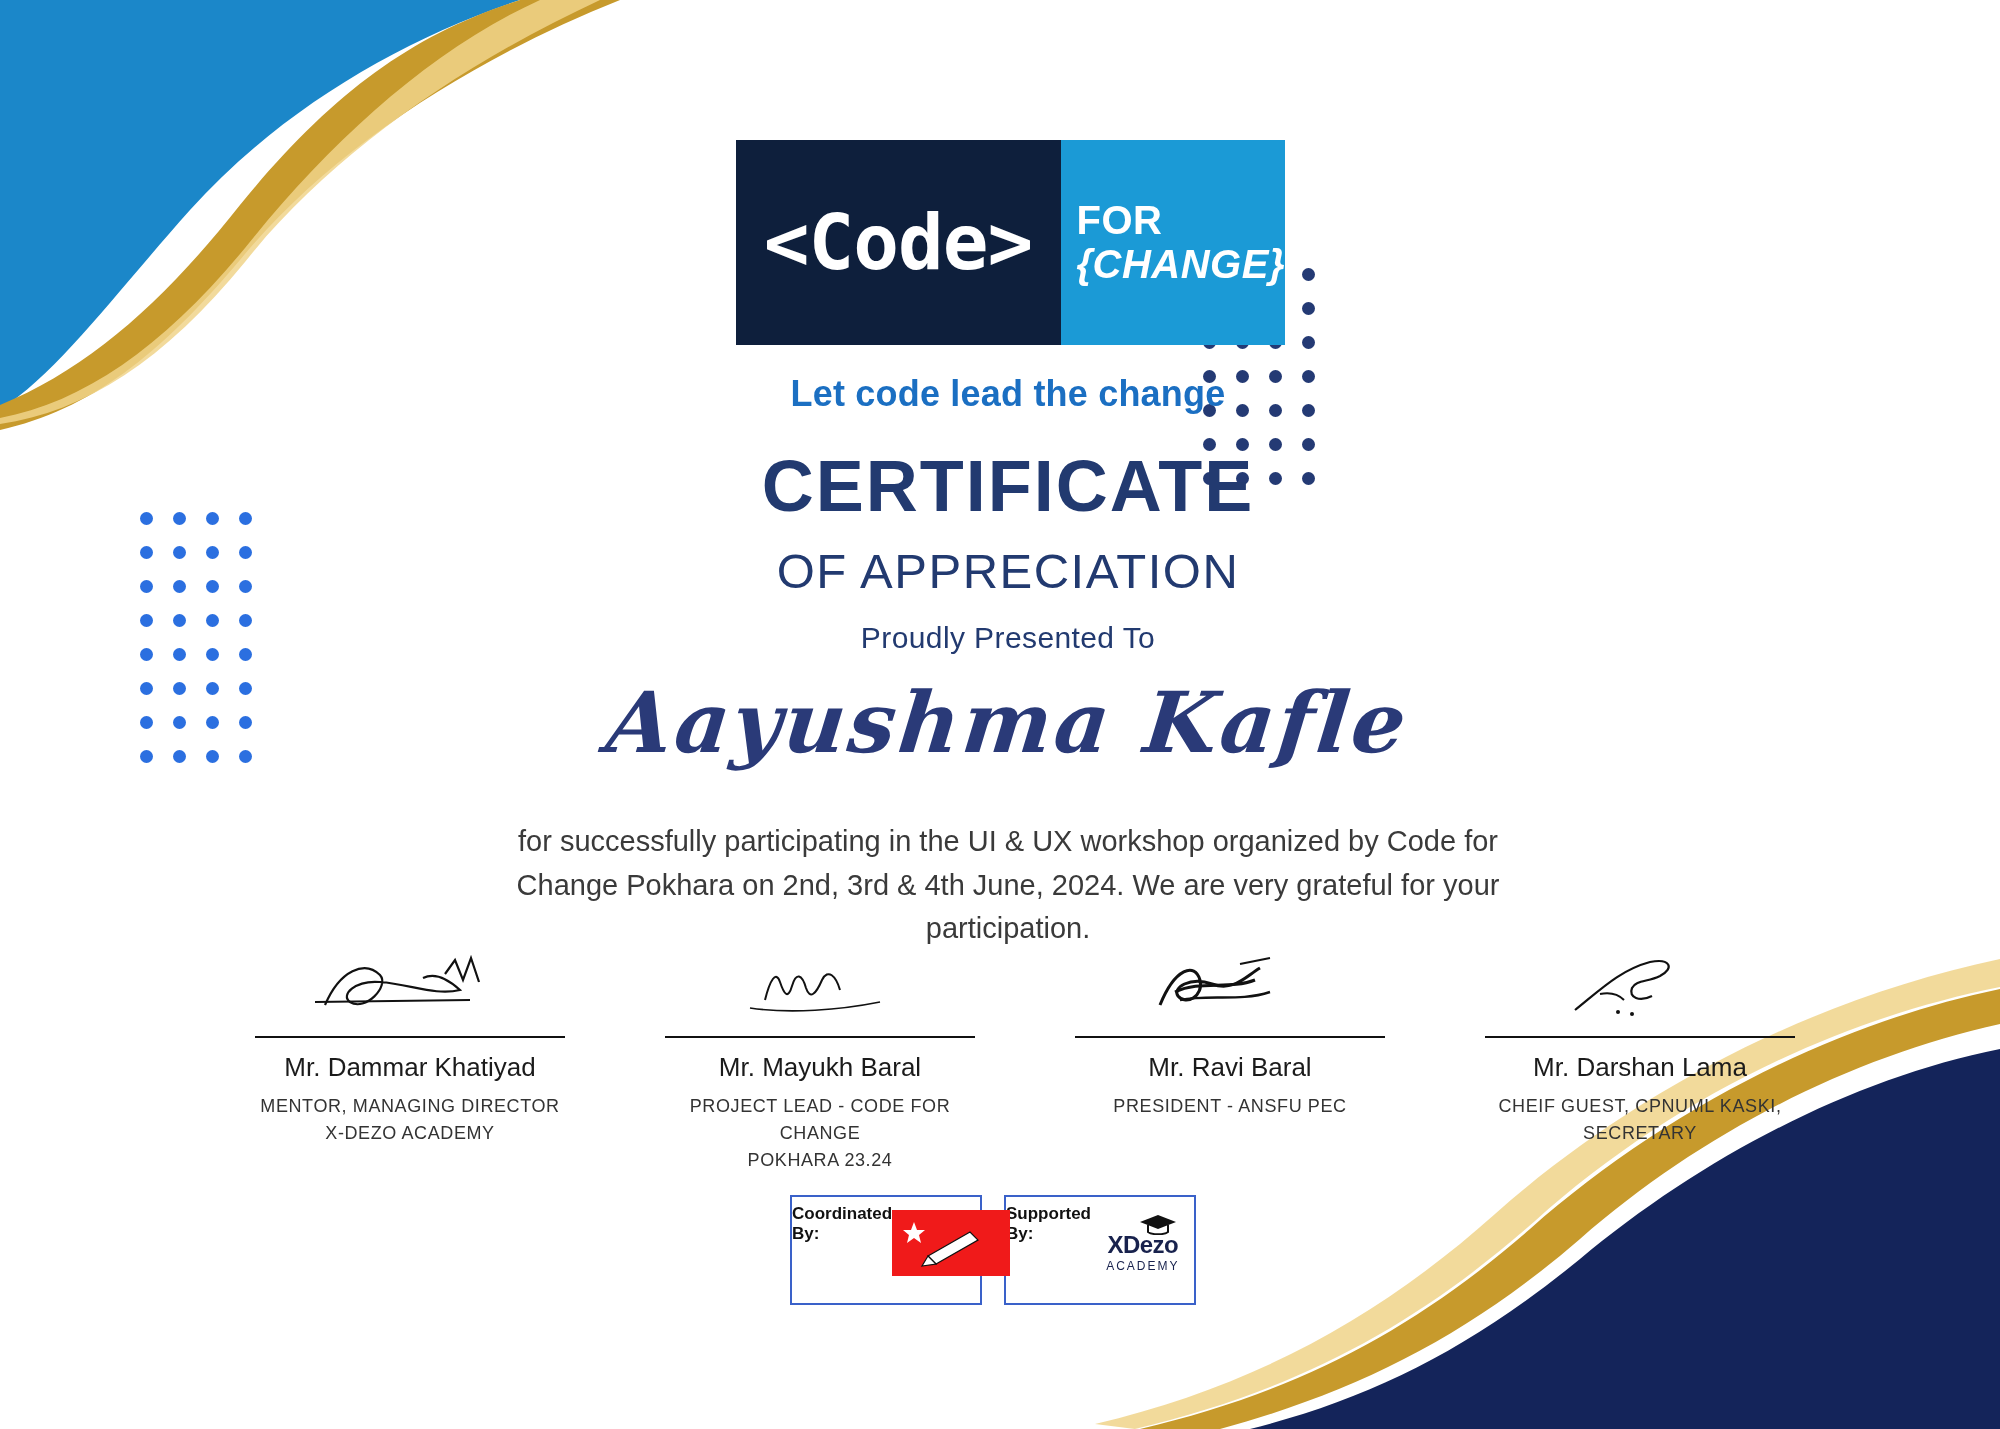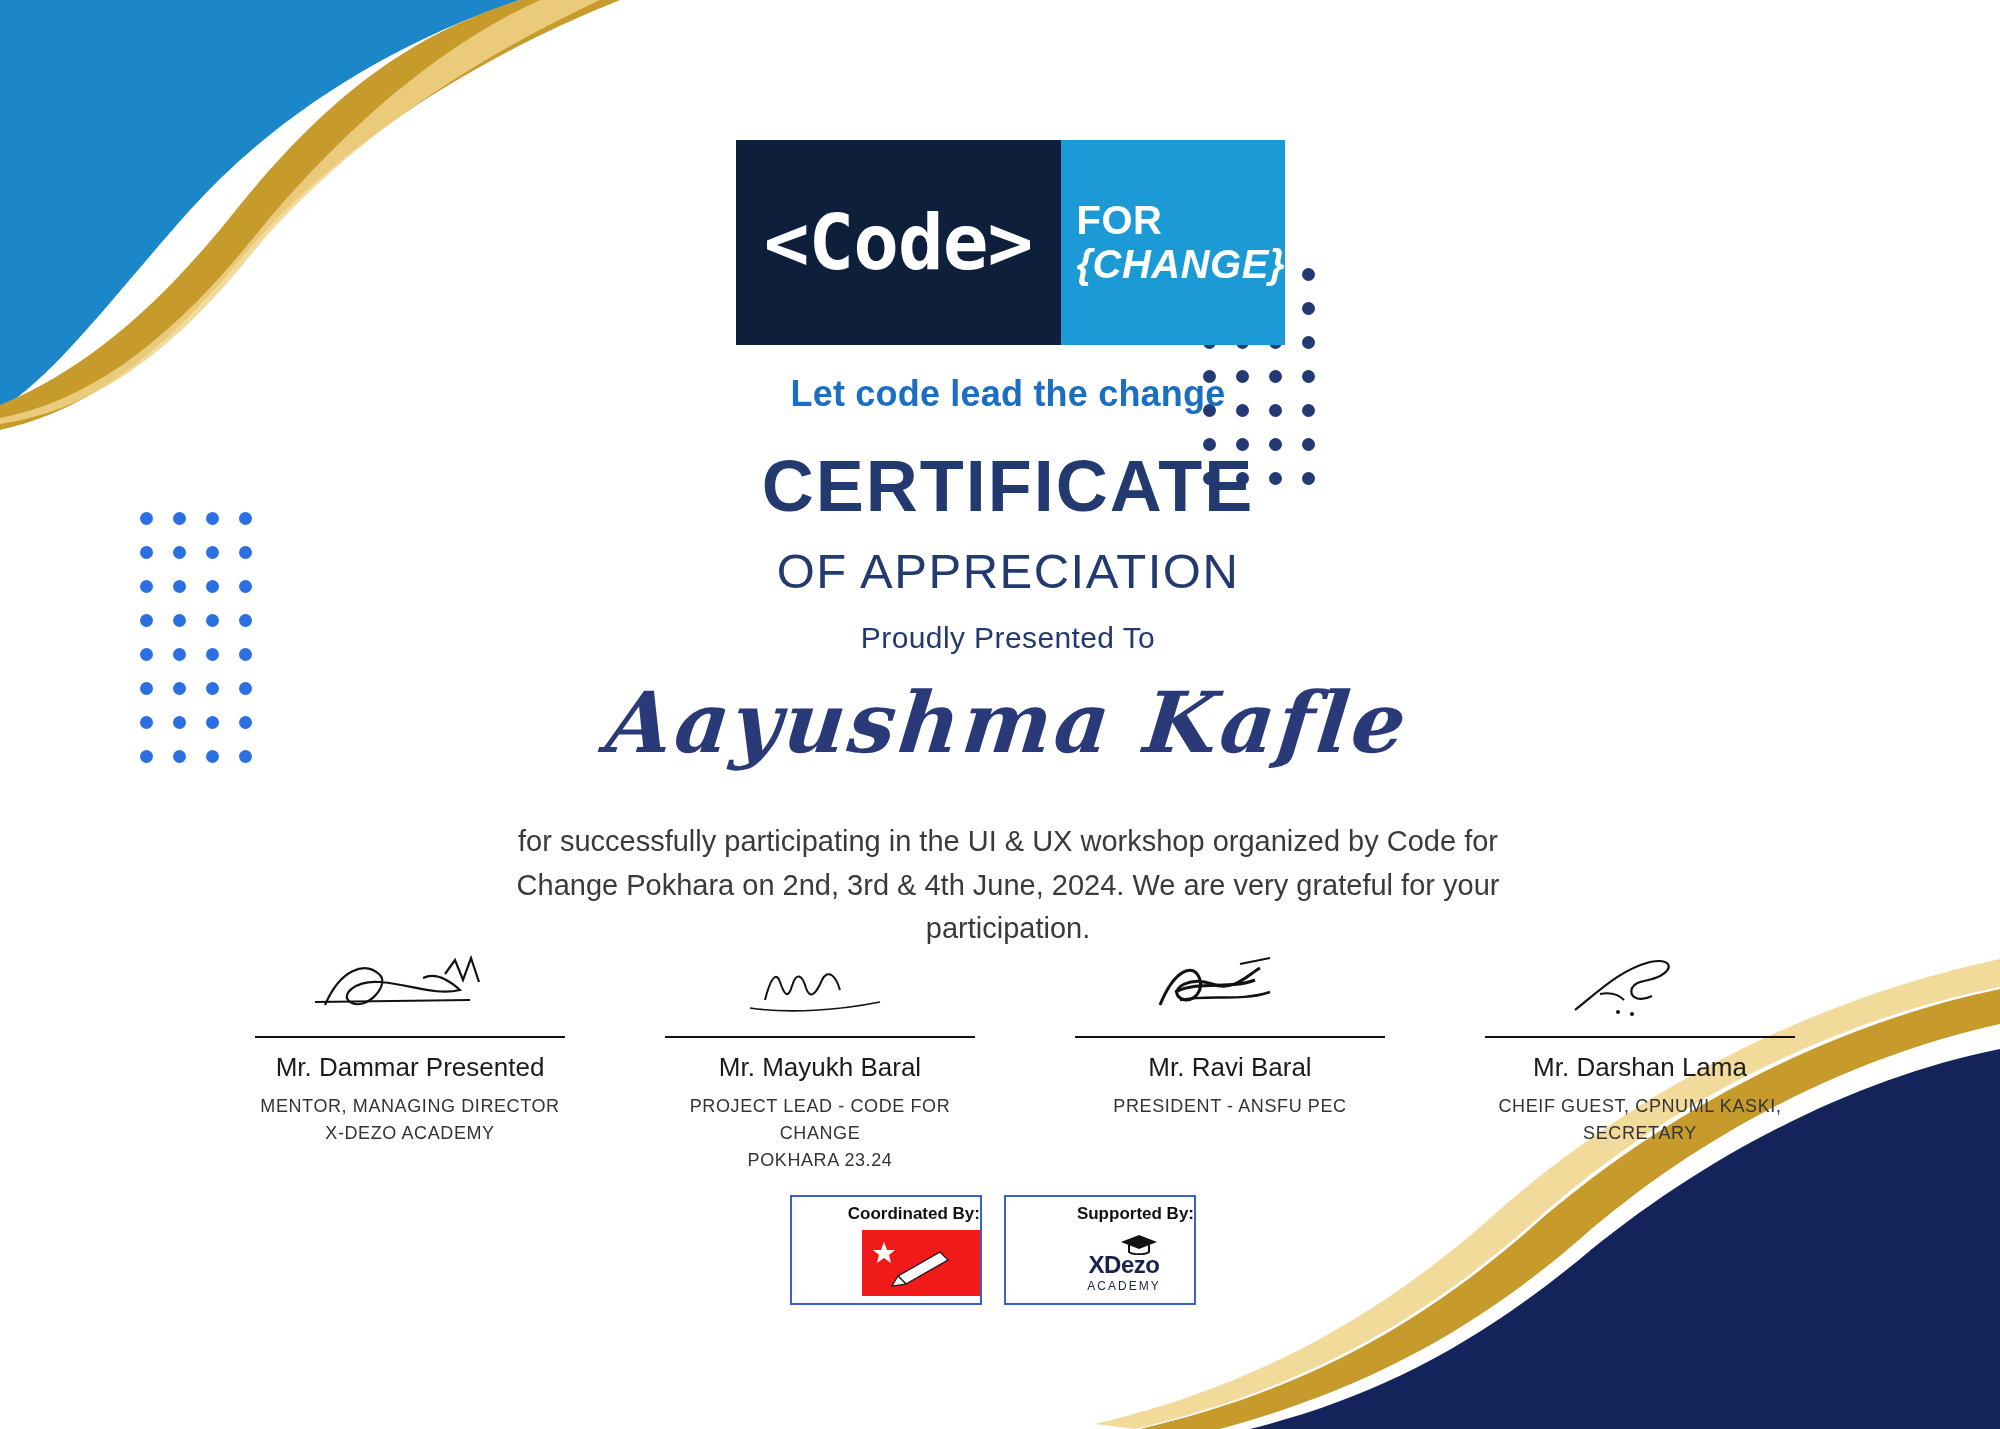--- a/index.html
+++ b/index.html
@@ -206,22 +206,22 @@
     left: 790px;
     display: flex;
     gap: 22px;
   }
   .partner-box {
     width: 192px;
     height: 110px;
     border: 2px solid #3a61c9;
     background: #fff;
     display: flex;
-    flex-direction: column;
-    align-items: flex-end;
+    flex-direction: row;
+    align-items: flex-start;
     padding-top: 7px;
     box-sizing: border-box;
   }
   .partner-label {
     font-size: 17px;
     font-weight: bold;
     color: #111;
   }
   .flag {
     margin-top: 6px;
@@ -363,21 +363,21 @@
 
   <div class="sig-block">
     <div class="sig-mark">
       <svg width="230" height="80" viewBox="0 0 230 80">
         <path d="M30,55 C45,20 70,10 85,25 C95,36 70,62 55,52 C45,45 60,30 85,32 C115,34 140,46 165,40 C152,28 140,22 128,28" fill="none" stroke="#111" stroke-width="2.2"></path>
         <path d="M20,52 L175,50" fill="none" stroke="#111" stroke-width="2"></path>
         <path d="M150,24 L160,10 L168,30 L176,8 L184,32" fill="none" stroke="#111" stroke-width="2.2"></path>
       </svg>
     </div>
     <div class="sig-line"></div>
-    <div class="sig-name">Mr. Dammar Presented</div>
+    <div class="sig-name">Mr. Dammar Khatiyad</div>
     <div class="sig-role" style="white-space:pre-line">MENTOR, MANAGING DIRECTOR
 X-DEZO ACADEMY</div>
   </div>
 
   <div class="sig-block">
     <div class="sig-mark">
       <svg width="200" height="80" viewBox="0 0 200 80">
         <path d="M45,50 C50,30 56,20 60,32 C64,44 68,50 72,36 C76,22 82,24 86,38 C90,50 96,44 102,30 C108,18 116,26 120,40" fill="none" stroke="#111" stroke-width="2"></path>
         <path d="M30,58 C70,64 120,60 160,52" fill="none" stroke="#111" stroke-width="1.6"></path>
       </svg>

